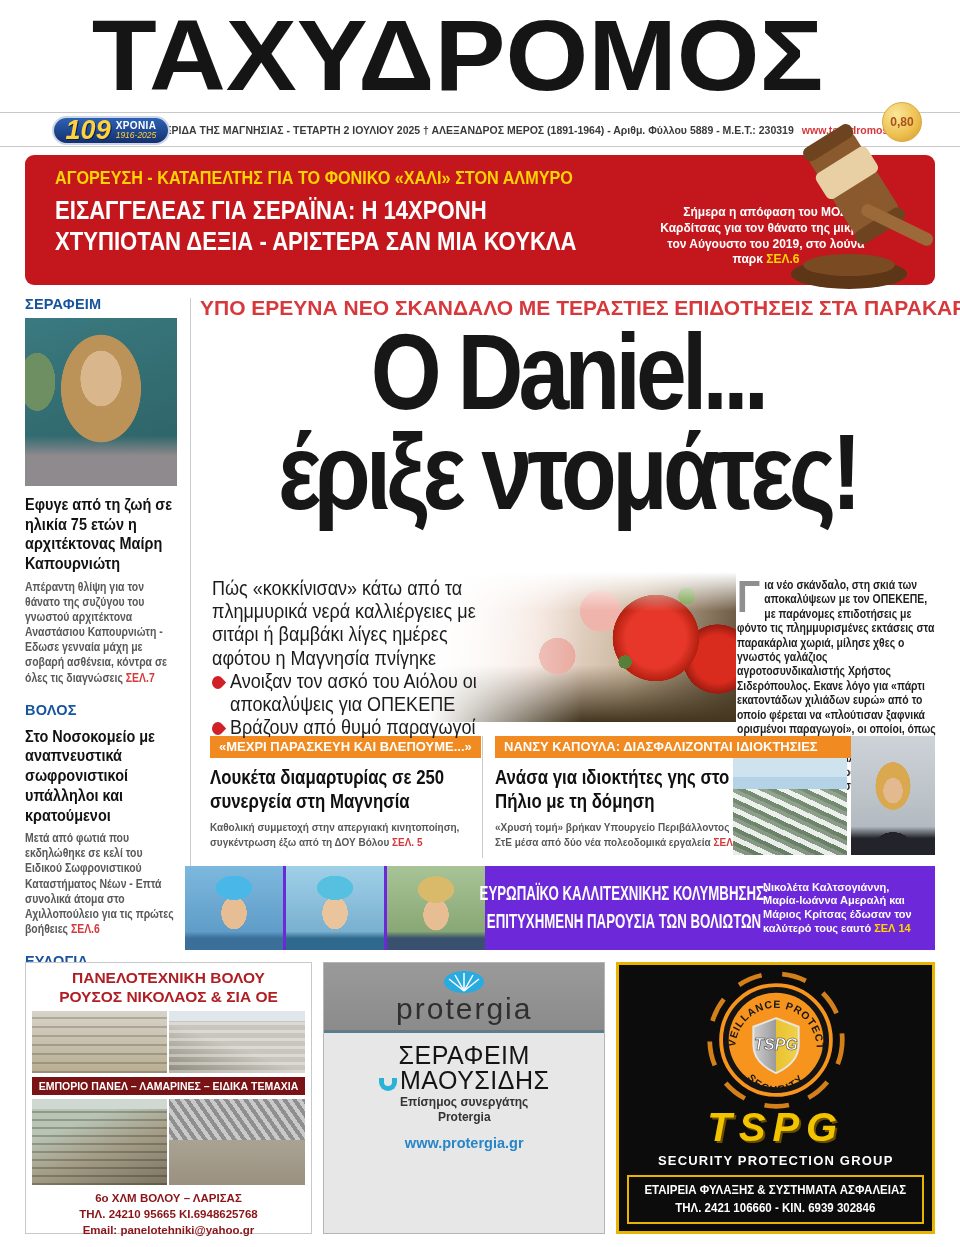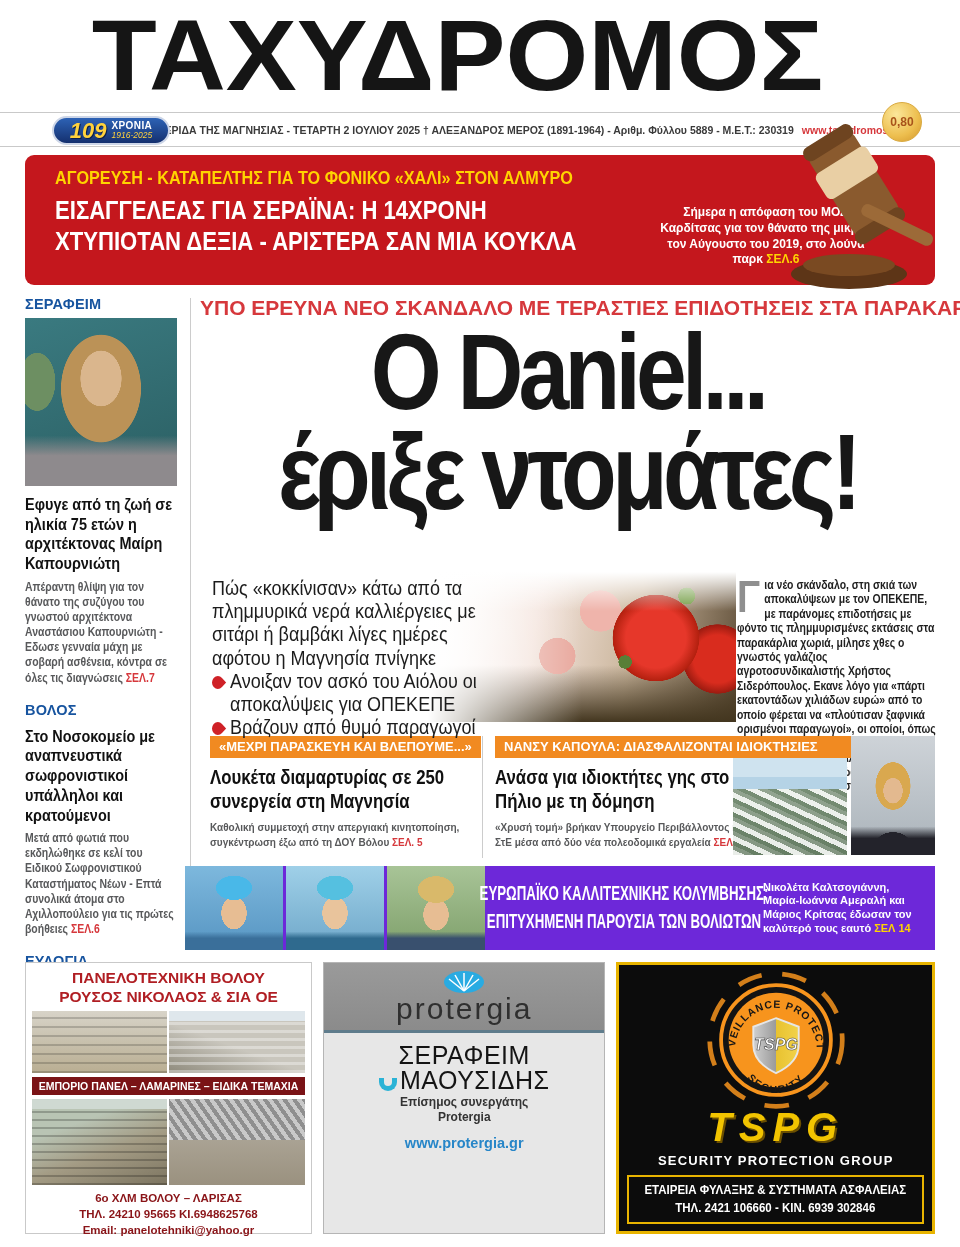--- a/index.html
+++ b/index.html
@@ -11,21 +11,21 @@
               display:flex; align-items:center; justify-content:center; }
   .masthead-title { font-size:95px; font-weight:bold; color:#151515; letter-spacing:0;
                     transform:scaleX(1.12) scaleY(1.05); white-space:nowrap; }
 
   
   .topbar { position:absolute; top:112px; left:0; width:960px; height:35px;
             border-top:1px solid #c9c9c9; border-bottom:1px solid #c9c9c9; }
   .badge109 { position:absolute; left:52px; top:3px; width:118px; height:29px;
               background:linear-gradient(#2d62b5,#14306f); border-radius:15px; border:2px solid #cdd6e8;
               display:flex; align-items:center; justify-content:center; gap:5px; z-index:4; }
-  .badge-num { color:#ffd23c; font-size:22px; font-weight:bold; font-style:italic; line-height:1;
+  .badge-num { color:#ffd23c; font-size:27px; font-weight:bold; font-style:italic; line-height:1;
                text-shadow:1px 1px 0 #0a1e4a; }
   .badge-col { display:flex; flex-direction:column; line-height:1.05; }
   .badge-chronia { color:#fff; font-size:10px; font-weight:bold; letter-spacing:.4px; }
   .badge-range { color:#ffd23c; font-size:8.5px; font-style:italic; }
   .dateline { position:absolute; left:0; right:0; top:0; height:33px; display:flex; align-items:center;
               justify-content:center; gap:8px; font-size:10.5px; font-weight:bold; color:#3a3a3a; white-space:nowrap; }
   .site { color:#d6383c; }
   .coin { position:absolute; right:38px; top:-11px; width:40px; height:40px; border-radius:50%;
           background:radial-gradient(circle at 35% 30%, #fbe79a, #edbe4e 60%, #d2952a);
           border:1px solid #d9a93f; display:flex; align-items:center; justify-content:center;

